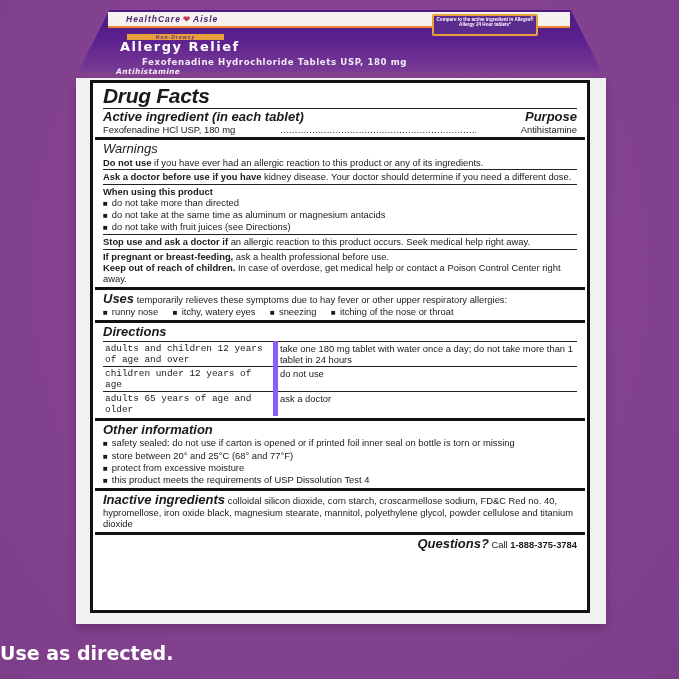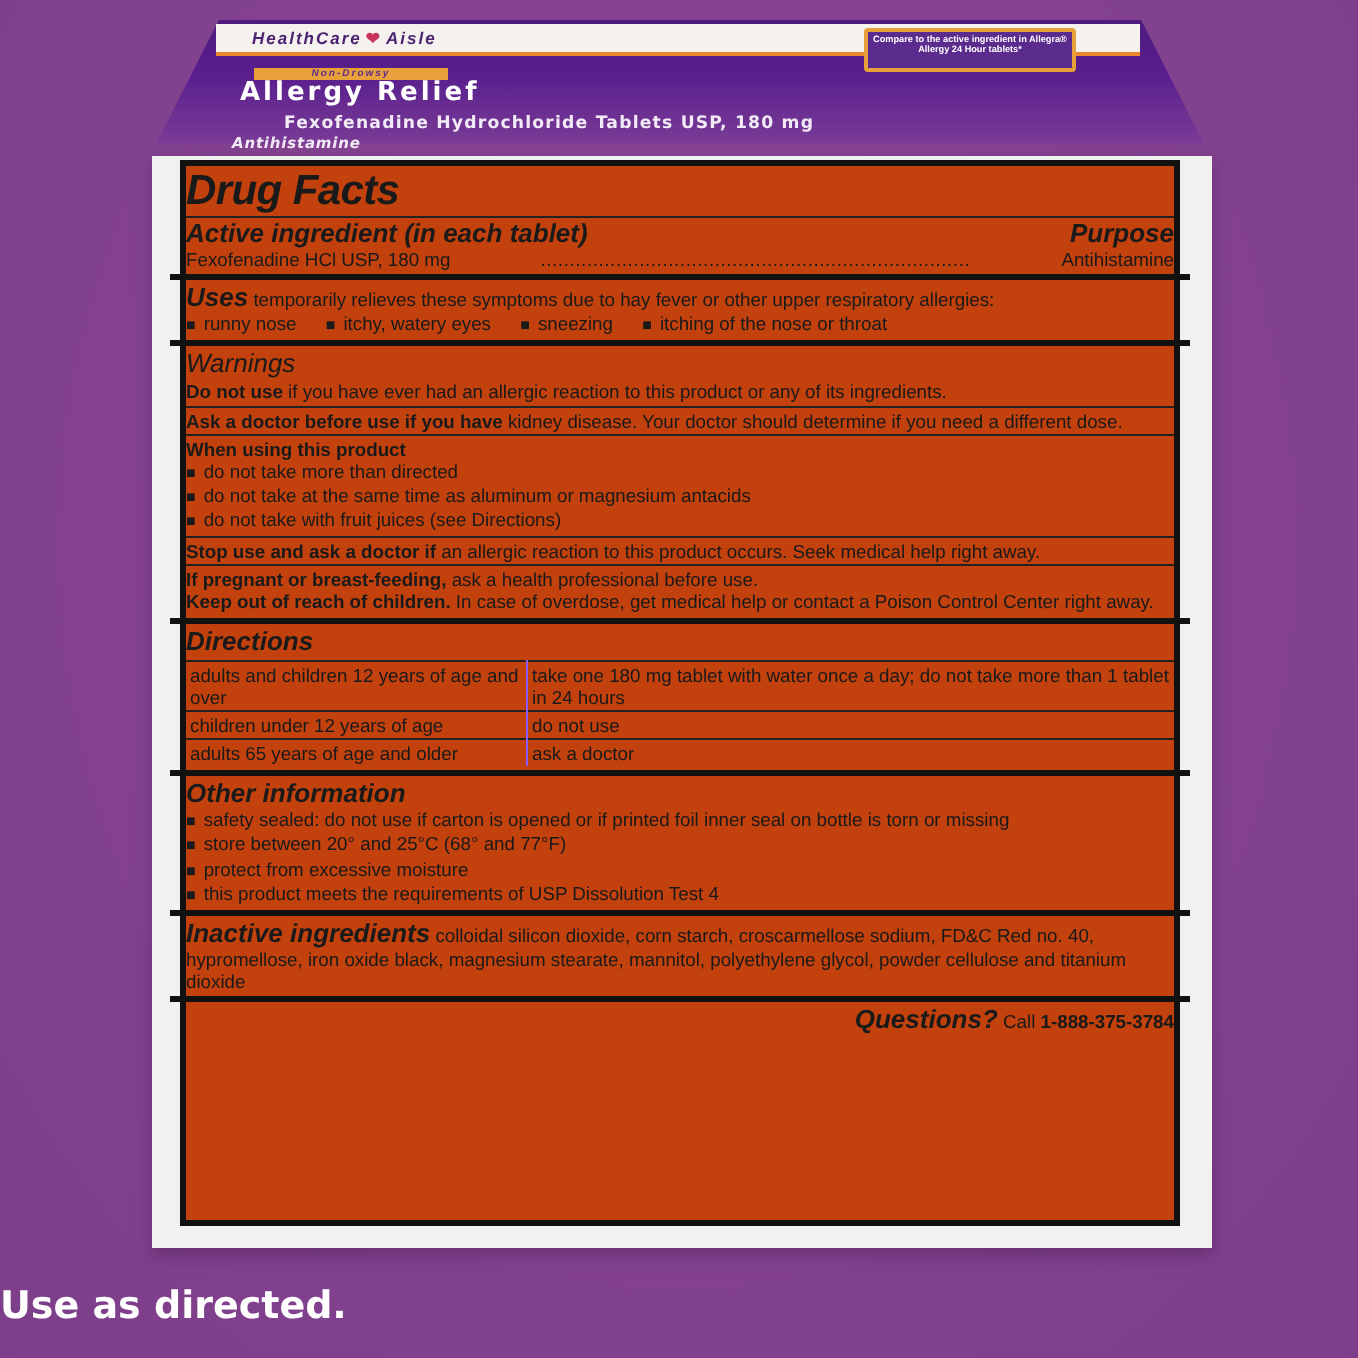--- a/index.html
+++ b/index.html
@@ -52,41 +52,41 @@
     font-style: italic; color: #f2eaf6; letter-spacing: 0.4px; font-family: "DejaVu Sans", sans-serif;
   }
 
   
   .carton-front {
     position: absolute; left: 76px; top: 78px; width: 530px; height: 546px;
     background: #f1f1f1; box-shadow: 0 4px 8px rgba(60,20,70,0.35);
   }
   .facts {
     position: absolute; left: 90px; top: 80px; width: 500px; height: 533px;
-    border: 3px solid #111; background: #c2410c; box-sizing: border-box;
-    padding: 0 0; color: #1a1a1a; font-size: 9.4px; line-height: 11.2px;
+    border: 3px solid #111; background: #ffffff; box-sizing: border-box;
+    padding: 0 10px; color: #1a1a1a; font-size: 9.4px; line-height: 11.2px;
   }
   .facts .sec { border-bottom: 3px solid #111; margin: 0 -8px; padding: 1px 8px 2px; }
   .facts .sec:last-child { border-bottom: none; text-align: right; }
   .h-big { font-size: 21px; line-height: 24px; font-weight: bold; font-style: italic; letter-spacing: -0.3px; }
   .h-sec { font-size: 13px; line-height: 15px; font-weight: bold; font-style: italic; }
   .h-sec.light { font-weight: normal; }
   .rule { border-top: 1px solid #222; margin: 0; }
   .active-row { display: flex; justify-content: space-between; gap: 33px; }
   .dotrow { display: flex; white-space: nowrap; overflow: hidden; gap: 45px; }
   .dotrow .dots { flex: 1; overflow: hidden; }
   .dotrow .dots::after { content: "..................................................................................................................................................................................................."; letter-spacing: 0.3px; }
   b { font-weight: bold; }
   .bul::before { content: "\25A0"; font-size: 8px; margin-right: 4px; }
   .uses-list span { margin-right: 12px; }
   .w-item { padding: 1px 0 1px; }
   .w-item + .w-item { border-top: 1px solid #222; }
   table.dir { width: 100%; border-collapse: collapse; margin: 2px 0 0; }
   table.dir td { border-top: 1px solid #222; padding: 1px 2px; vertical-align: top; font-size: 9.4px; line-height: 11px; }
-  table.dir td:first-child { width: 166px; border-right: 1px solid #8b5cf6; }
+  table.dir td:first-child { width: 166px; border-right: 5px solid #8b5cf6; font-family: Liberation Mono, monospace; }
   .tagline {
     position: absolute; left: 0; right: 0; top: 642px; text-align: left;
     font-size: 19px; font-weight: bold; color: #fff; font-family: "DejaVu Sans", sans-serif;
   }
 </style>
 </head>
 <body>
 
 <div class="stage"></div>
 
@@ -113,52 +113,52 @@
       <span class="h-sec">Purpose</span>
     </div>
     <div class="dotrow">
       <span>Fexofenadine HCl USP, 180 mg</span>
       <span class="dots"></span>
       <span>Antihistamine</span>
     </div>
   </div>
 
   <div class="sec">
+    <div class="h-sec light">Warnings</div>
+    <div class="w-item">
+      <b>Do not use</b><span> if you have ever had an allergic reaction to this product or any of its ingredients.</span>
+    </div>
+    <div class="w-item">
+      <b>Ask a doctor before use if you have</b><span> kidney disease. Your doctor should determine if you need a different dose.</span>
+    </div>
+    <div class="w-item">
+      <b>When using this product</b>
+      <div class="bul">do not take more than directed</div>
+      <div class="bul">do not take at the same time as aluminum or magnesium antacids</div>
+      <div class="bul">do not take with fruit juices (see Directions)</div>
+    </div>
+    <div class="w-item">
+      <b>Stop use and ask a doctor if</b><span> an allergic reaction to this product occurs. Seek medical help right away.</span>
+    </div>
+    <div class="w-item">
+      <div><b>If pregnant or breast-feeding,</b><span> ask a health professional before use.</span></div>
+      <div><b>Keep out of reach of children.</b><span>  In case of overdose, get medical help or contact a Poison Control Center right away.</span></div>
+    </div>
+  </div>
+
+  <div class="sec">
     <div>
       <span class="h-sec">Uses</span>
       <span>temporarily relieves these symptoms due to hay fever or other upper respiratory allergies:</span>
     </div>
     <div class="uses-list">
       <span class="bul">runny nose</span>
       <span class="bul">itchy, watery eyes</span>
       <span class="bul">sneezing</span>
       <span class="bul">itching of the nose or throat</span>
-    </div>
-  </div>
-
-  <div class="sec">
-    <div class="h-sec light">Warnings</div>
-    <div class="w-item">
-      <b>Do not use</b><span> if you have ever had an allergic reaction to this product or any of its ingredients.</span>
-    </div>
-    <div class="w-item">
-      <b>Ask a doctor before use if you have</b><span> kidney disease. Your doctor should determine if you need a different dose.</span>
-    </div>
-    <div class="w-item">
-      <b>When using this product</b>
-      <div class="bul">do not take more than directed</div>
-      <div class="bul">do not take at the same time as aluminum or magnesium antacids</div>
-      <div class="bul">do not take with fruit juices (see Directions)</div>
-    </div>
-    <div class="w-item">
-      <b>Stop use and ask a doctor if</b><span> an allergic reaction to this product occurs. Seek medical help right away.</span>
-    </div>
-    <div class="w-item">
-      <div><b>If pregnant or breast-feeding,</b><span> ask a health professional before use.</span></div>
-      <div><b>Keep out of reach of children.</b><span>  In case of overdose, get medical help or contact a Poison Control Center right away.</span></div>
     </div>
   </div>
 
   <div class="sec">
     <div class="h-sec light" style="font-weight:bold">Directions</div>
     <table class="dir">
       <tbody>
           <tr>
         <td>adults and children 12 years of age and over</td>
         <td>take one 180 mg tablet with water once a day; do not take more than 1 tablet in 24 hours</td>

